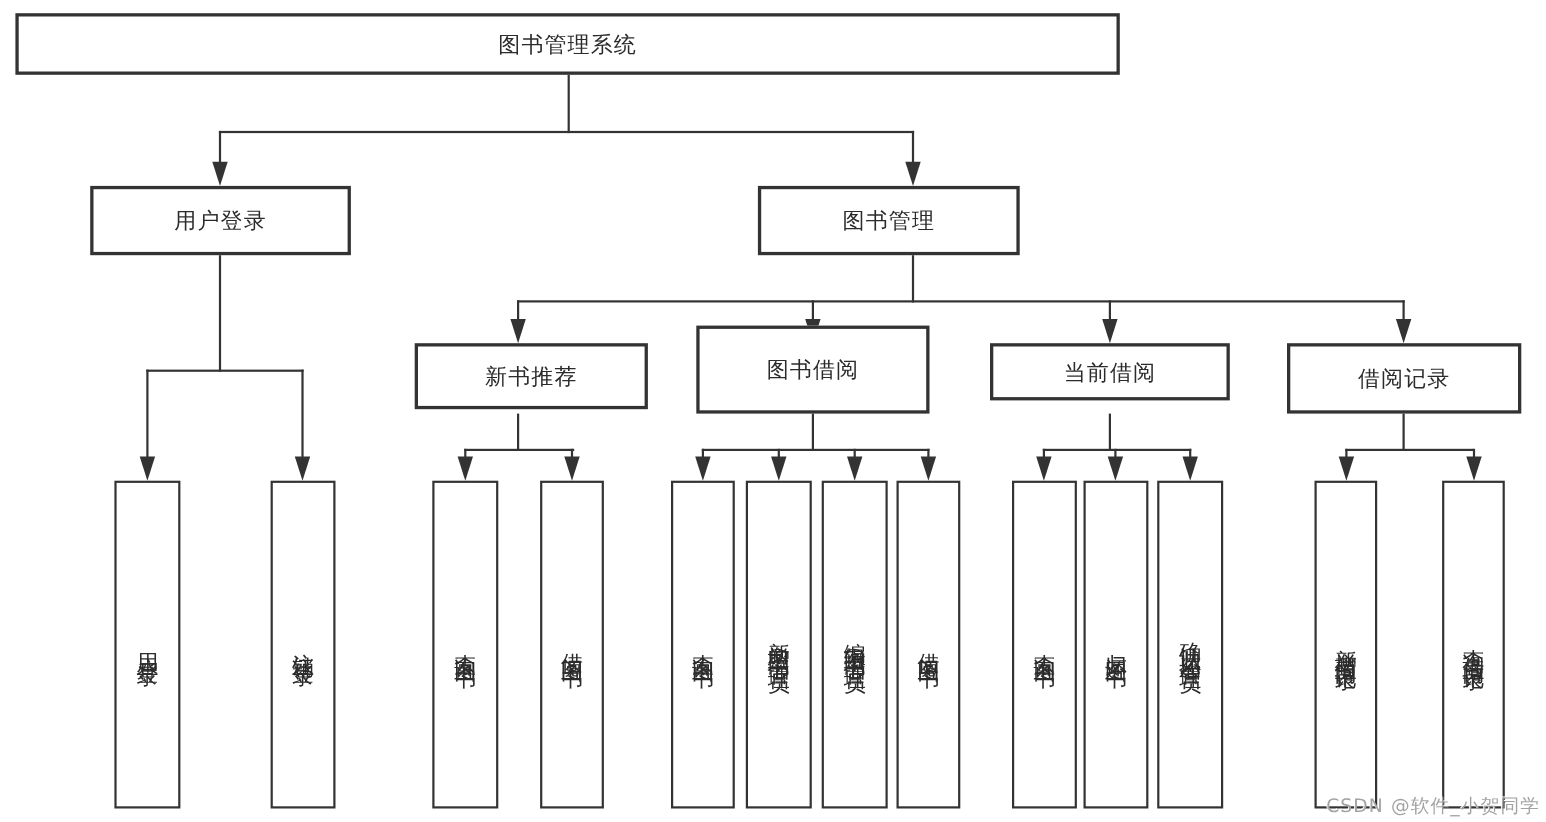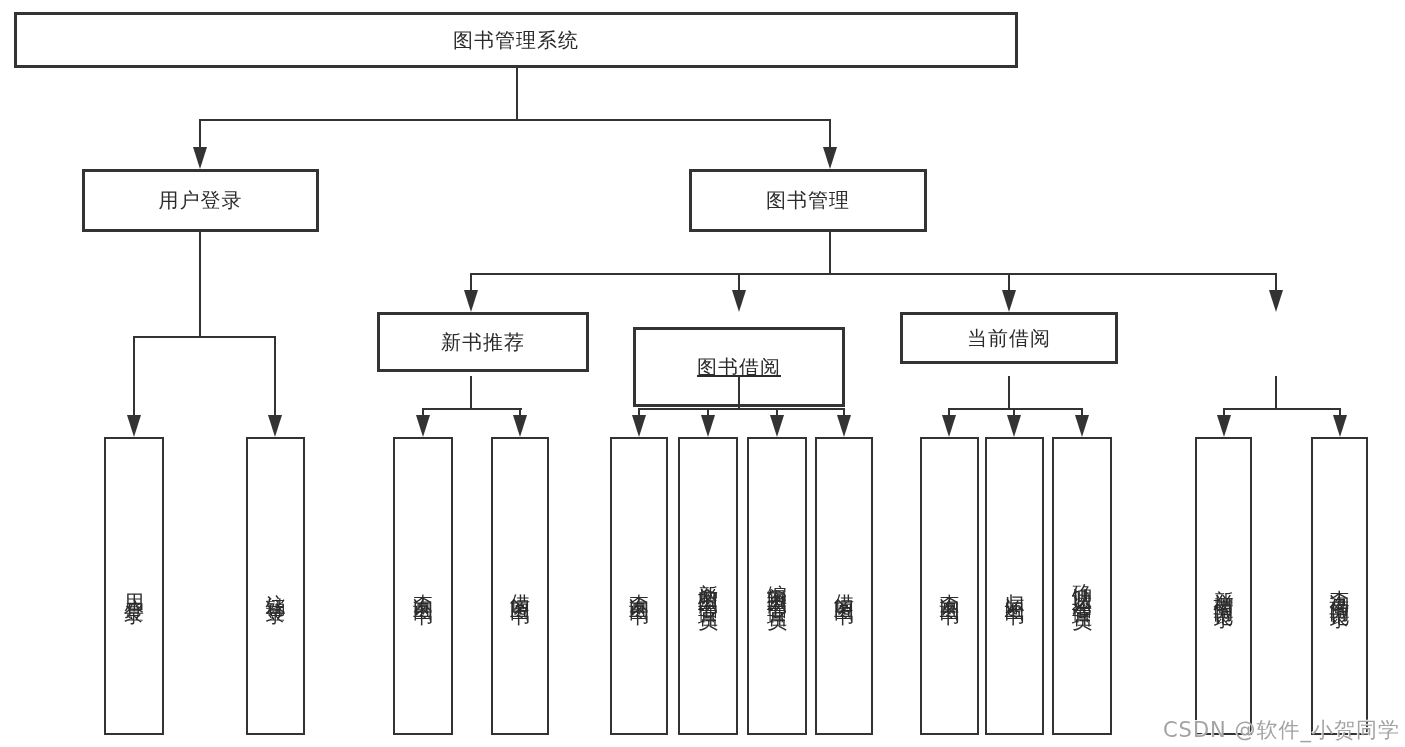--- a/index.html
+++ b/index.html
@@ -21,21 +21,21 @@
   .vline,.hline{position:absolute;background:#333333;}
   .vline{width:2px;}
   .hline{height:2px;}
   .arrowhead{
     position:absolute;width:0;height:0;
     border-left:7px solid transparent;border-right:7px solid transparent;
     border-top:22px solid #333333;
   }
   .watermark{
     position:absolute;right:5px;bottom:3px;
-    font-size:21px;color:#a3a3a3;letter-spacing:1px;
+    font-size:17px;color:#a3a3a3;letter-spacing:1px;
     text-shadow:-1px -1px 0 rgba(255,255,255,0.9);
   }
 </style>
 </head>
 <body>
 
 <div id="canvas">
 
   <div class="box" style="left:14px;top:12px;width:1004px;height:56px;">图书管理系统</div>
 
@@ -61,22 +61,23 @@
   <div class="vline" style="left:470px;top:273px;height:20px;"></div>
   <div class="arrowhead" style="left:464px;top:290px;"></div>
   <div class="vline" style="left:738px;top:273px;height:20px;"></div>
   <div class="arrowhead" style="left:732px;top:290px;"></div>
   <div class="vline" style="left:1008px;top:273px;height:20px;"></div>
   <div class="arrowhead" style="left:1002px;top:290px;"></div>
   <div class="vline" style="left:1275px;top:273px;height:20px;"></div>
   <div class="arrowhead" style="left:1269px;top:290px;"></div>
 
   <div class="box" style="left:377px;top:312px;width:212px;height:60px;">新书推荐</div>
-  <div class="box" style="left:633px;top:327px;width:212px;height:80px;text-decoration:underline;">图书借阅</div>
+  <div class="box" style="left:633px;top:296px;width:212px;height:80px;">图书借阅</div>
   <div class="box" style="left:900px;top:312px;width:218px;height:52px;">当前借阅</div>
+  <div class="box" style="left:1170px;top:312px;width:213px;height:64px;">借阅记录</div>
 
   <div class="vline" style="left:470px;top:376px;height:34px;"></div>
   <div class="hline" style="left:422px;top:408px;width:100px;"></div>
   <div class="vline" style="left:422px;top:408px;height:10px;"></div>
   <div class="arrowhead" style="left:416px;top:415px;"></div>
   <div class="vline" style="left:519px;top:408px;height:10px;"></div>
   <div class="arrowhead" style="left:513px;top:415px;"></div>
 
   <div class="vline" style="left:738px;top:376px;height:34px;"></div>
   <div class="hline" style="left:638px;top:408px;width:207px;"></div>

